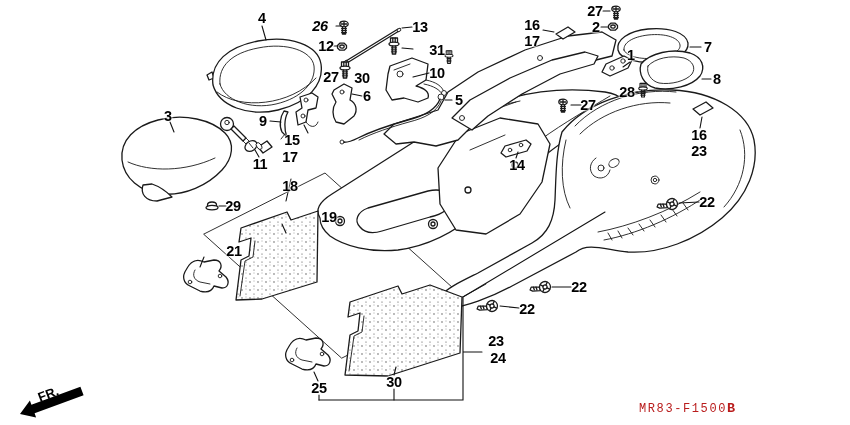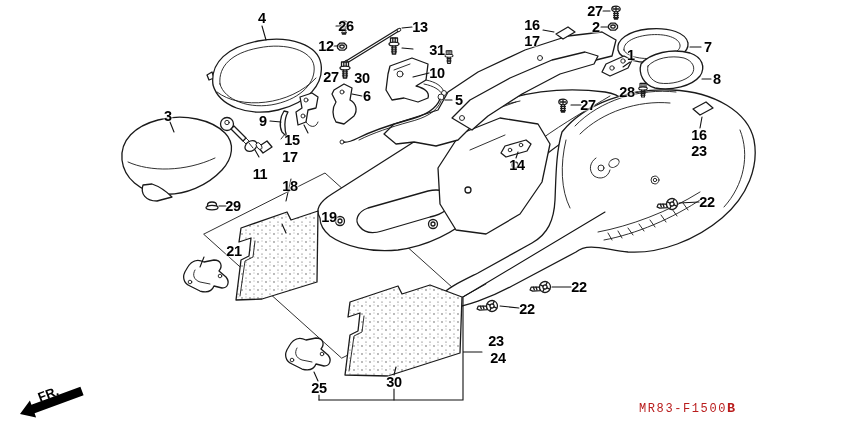--- a/index.html
+++ b/index.html
@@ -256,32 +256,32 @@
   </g>
 
   <g>
     <path class="blk" d="M80.4,386.8 L31.4,404.8 L29.9,400.6 L20,414 L36.1,417.4 L34.6,413.2 L83.6,395.2 Z"></path>
     <text class="frtext" x="40" y="402" transform="rotate(-21 40 402)">FR.</text>
   </g>
 </svg>
 
 <div class="callout-layer">
       <div class="callout" style="left: 262px; top: 18px;">4</div>
-      <div class="callout" style="left: 346px; top: 26px;">26</div>
+      <div class="callout" style="left: 320px; top: 26px; font-style: italic;">26</div>
       <div class="callout" style="left: 326px; top: 46px;">12</div>
       <div class="callout" style="left: 420px; top: 27px;">13</div>
       <div class="callout" style="left: 421px; top: 50px; margin-left: 16px;">31</div>
       <div class="callout" style="left: 331px; top: 77px;">27</div>
       <div class="callout" style="left: 362px; top: 78px;">30</div>
       <div class="callout" style="left: 437px; top: 73px;">10</div>
       <div class="callout" style="left: 367px; top: 96px;">6</div>
       <div class="callout" style="left: 459px; top: 100px;">5</div>
       <div class="callout" style="left: 263px; top: 121px;">9</div>
       <div class="callout" style="left: 292px; top: 140px;">15</div>
-      <div class="callout" style="left: 260px; top: 164px; margin-top: 10px;">11</div>
+      <div class="callout" style="left: 260px; top: 164px;">11</div>
       <div class="callout" style="left: 290px; top: 157px;">17</div>
       <div class="callout" style="left: 290px; top: 172px; margin-top: 14px;">18</div>
       <div class="callout" style="left: 168px; top: 116px;">3</div>
       <div class="callout" style="left: 233px; top: 206px;">29</div>
       <div class="callout" style="left: 206px; top: 251px; margin-left: 28px;">21</div>
       <div class="callout" style="left: 281px; top: 217px; margin-left: 48px;">19</div>
       <div class="callout" style="left: 319px; top: 388px;">25</div>
       <div class="callout" style="left: 394px; top: 382px;">30</div>
       <div class="callout" style="left: 532px; top: 25px;">16</div>
       <div class="callout" style="left: 532px; top: 41px;">17</div>

